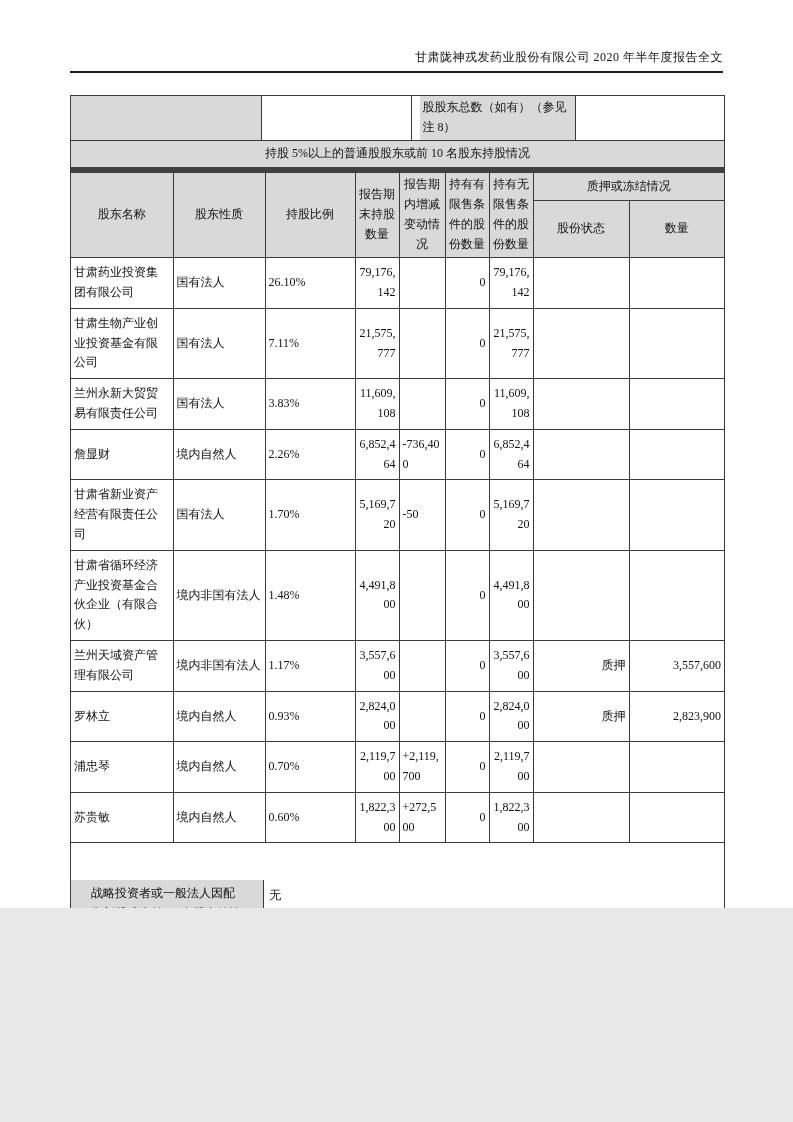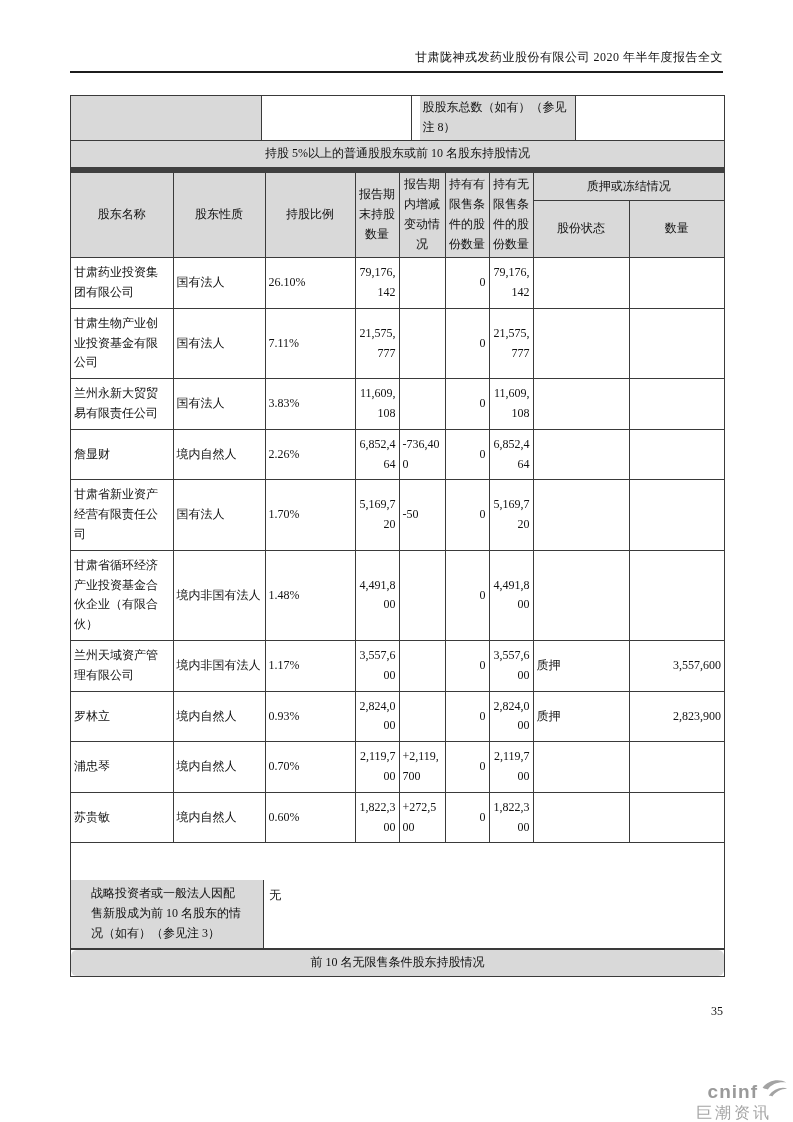--- a/index.html
+++ b/index.html
@@ -1,19 +1,19 @@
 <!DOCTYPE html>
 <html><head>
 <meta charset="utf-8">
 <style>
   * { box-sizing: border-box; margin: 0; padding: 0; }
   html,body { background:#e8e8e8; }
   .page {
     position: relative;
-    width: 793px; height: 1122px;
+    width: 793px; height: 908px;
     margin: 0 auto;
     background: #ffffff;
     font-family: "Liberation Serif", "DejaVu Serif", serif;
     color: #111;
     overflow: hidden;
     text-decoration: underline;
   }
   .doc-header {
     position: absolute; top: 50px; left: 70px; right: 70px;
     text-align: right; font-size: 12px; line-height: 1.3;
@@ -51,21 +51,21 @@
   table.main thead th {
     background: #d9d9d9; font-weight: normal; text-align: center; padding: 2px 2px;
   }
   table.main thead tr.h1 th { height: 28px; }
   table.main thead tr.h2 th { height: 57px; }
   table.main td { padding: 5px 3px; background: #fff; }
   td.c-name, td.c-nature { text-align: left; padding-left: 4px; }
   td.c-ratio { text-align: left; }
   td.c-num { text-align: right; word-break: break-all; }
   td.c-change { text-align: left; word-break: break-all; padding: 5px 2px; }
-  td.c-pstatus { text-align: left; padding-left: 4px; }
+  td.c-pstatus { text-align: right; padding-left: 4px; }
   td.c-pqty { text-align: right; padding-right: 5px; }
   .sect .lcell { width: 29.6%; padding: 4px 20px; margin-top: 37px; }
   .sect .rcell { flex: 1; display: flex; align-items: center; padding: 4px 5px; background:#fff; }
   .sect .rcell.just { display: block; text-align: justify; padding: 5px 7px; }
   .page-num {
     position: absolute; top: 1004px; right: 70px;
     font-size: 12px;
   }
   .cninfo {
     position: absolute; right: 5px; top: 1078px; width: 110px;

